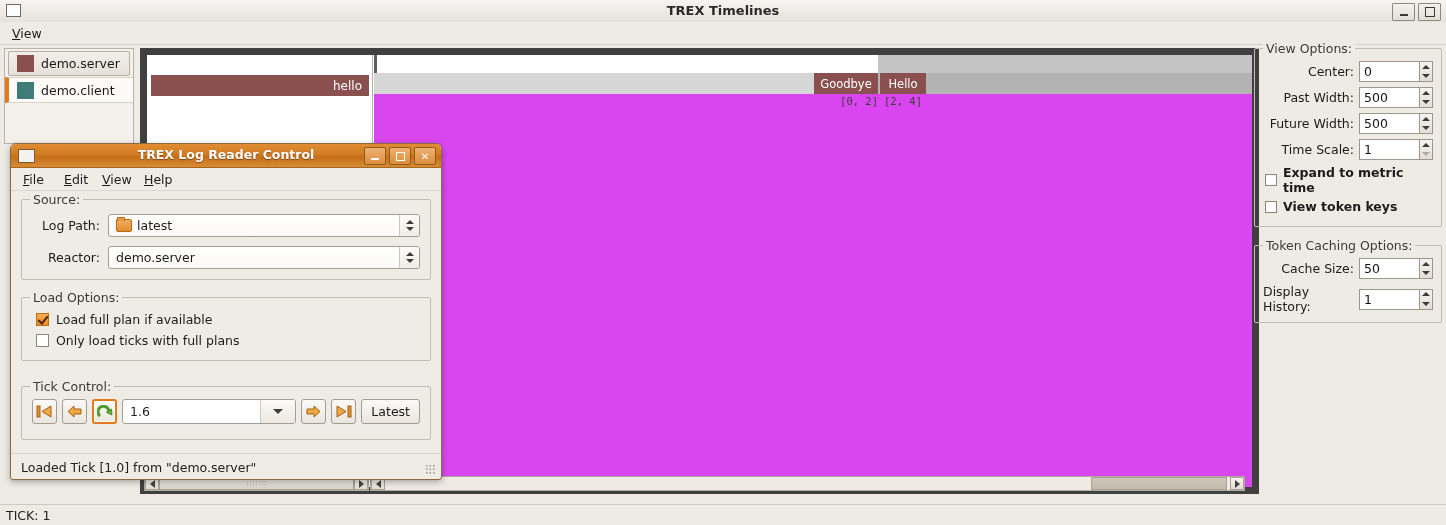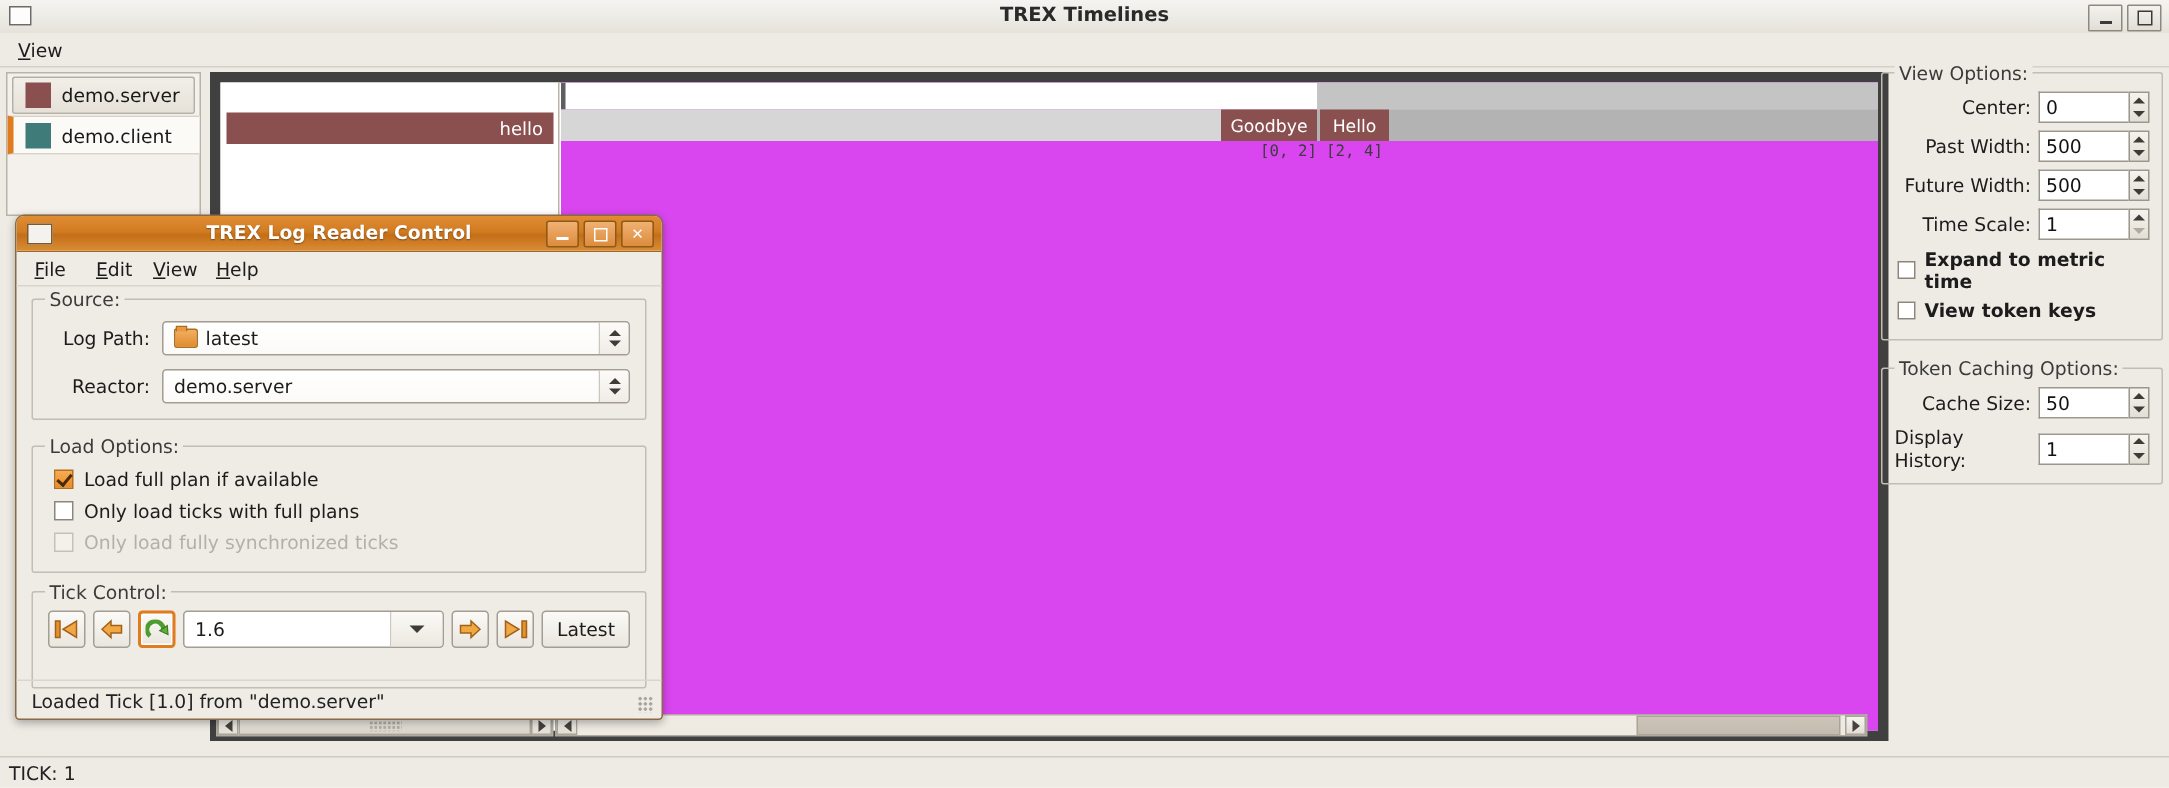--- a/index.html
+++ b/index.html
@@ -533,27 +533,23 @@
       <div class="grp" style="margin-top:17px;padding:10px 10px 6px 10px;">
         <div class="lg" style="background:#efebe5;">Load Options:</div>
         <div class="cb-line">
           <div class="cb on"></div>
           <span>Load full plan if available</span>
         </div>
         <div class="cb-line">
           <div class="cb"></div>
           <span>Only load ticks with full plans</span>
         </div>
-        <div class="cb-line disabled">
-          <div class="cb dim"></div>
-          <span>Only load fully synchronized ticks</span>
-        </div>
-      </div>
-
-      <div class="grp" style="margin-top:12px;padding:12px 10px 26px 10px;">
+      </div>
+
+      <div class="grp" style="margin-top:25px;padding:12px 10px 15px 10px;">
         <div class="lg" style="background:#efebe5;">Tick Control:</div>
         <div class="tickrow">
 
           <div class="tbtn">
             <svg width="17" height="15" viewBox="0 0 17 15">
               <rect x="1" y="2" width="3" height="11" fill="#e5922c" stroke="#a2611a"></rect>
               <polygon points="15,2 15,13 6,7.5" fill="#f0a843" stroke="#a2611a" stroke-width="1"></polygon>
             </svg>
           </div>
 

